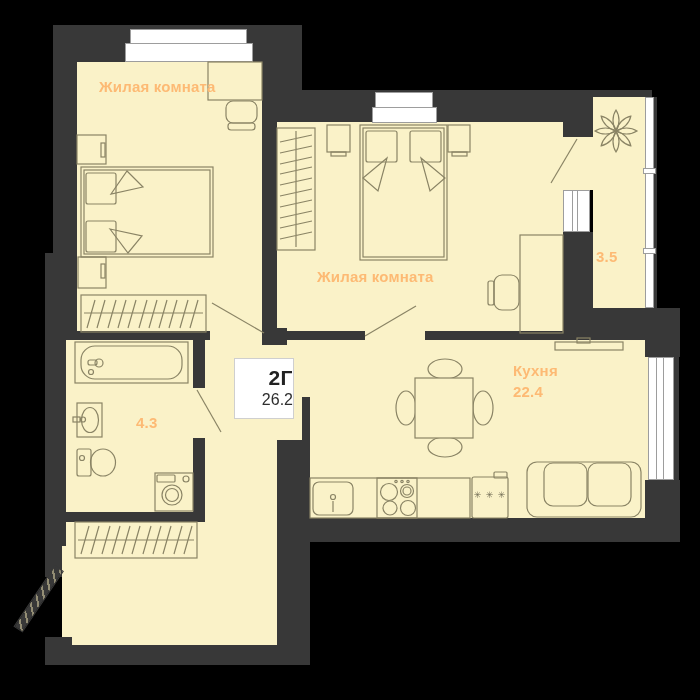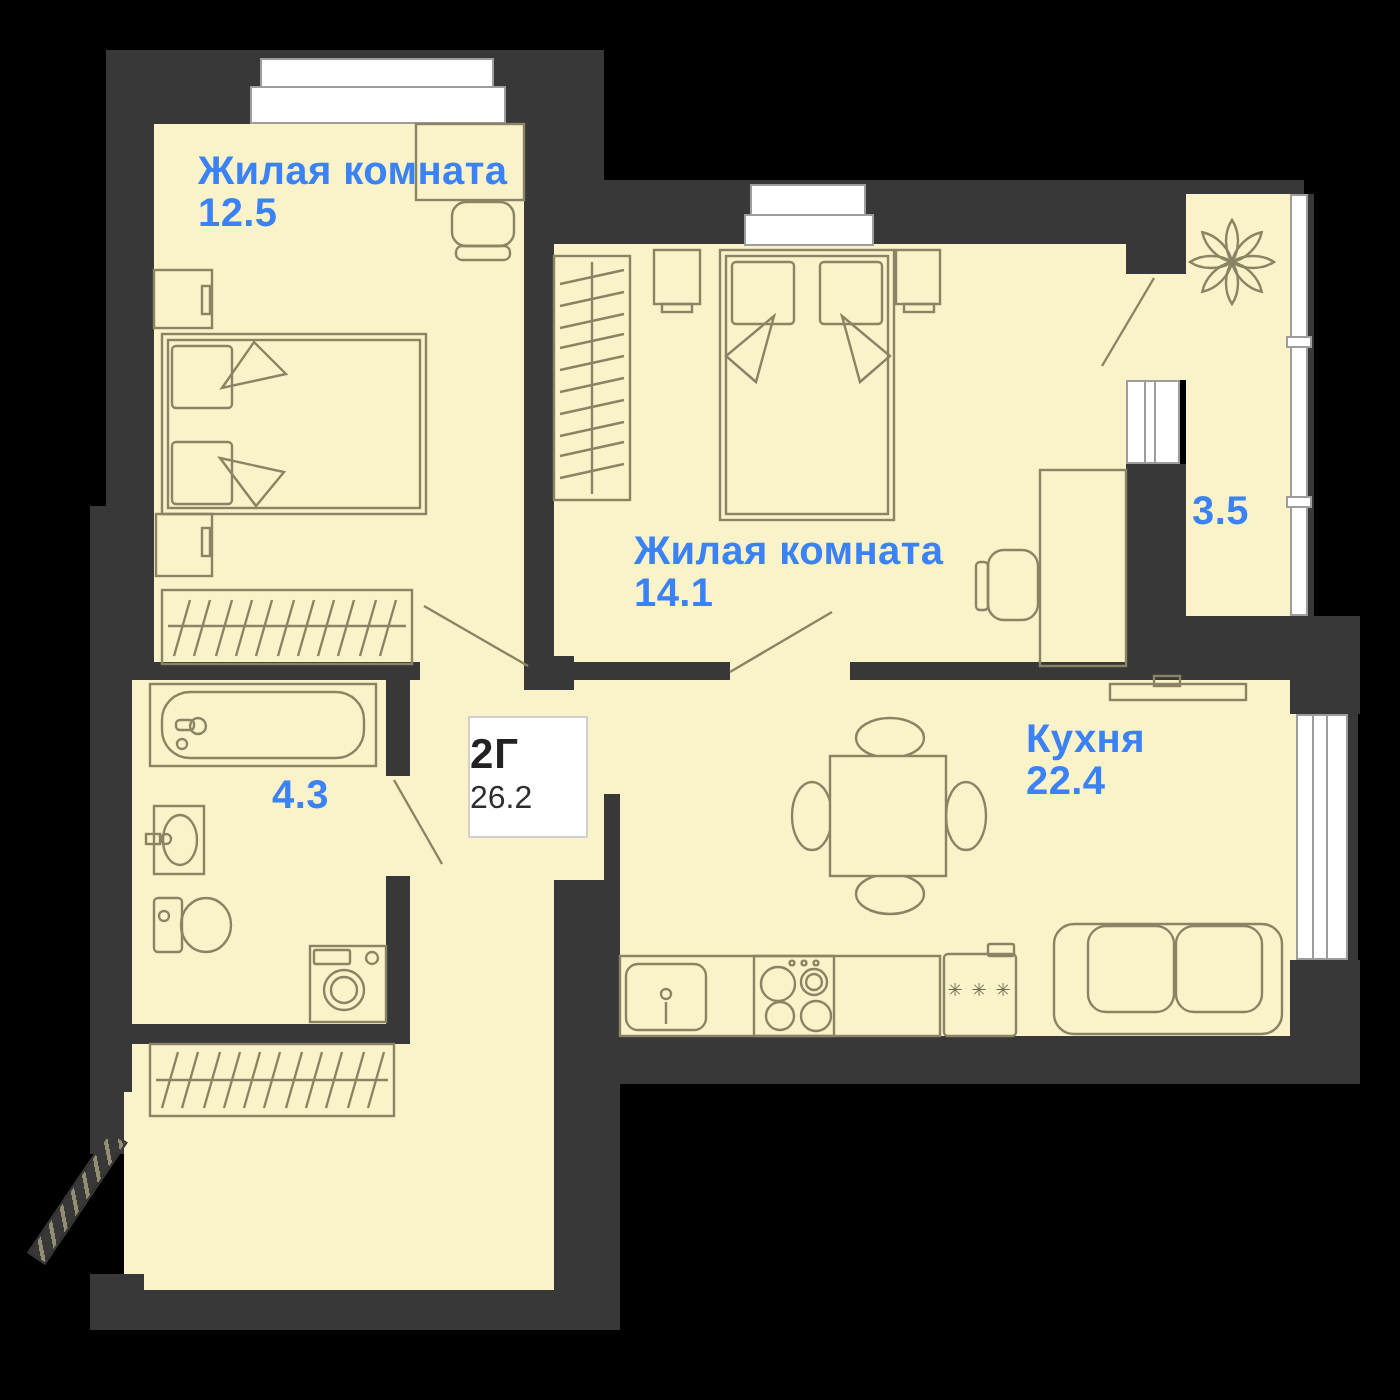--- a/index.html
+++ b/index.html
@@ -4,24 +4,24 @@
 <style>
   html,body{margin:0;padding:0;background:#000;}
   .plan{position:relative;width:700px;height:700px;background:#000;overflow:hidden;
         font-family:"Liberation Sans",sans-serif;}
   .floor{position:absolute;background:#FAF2C8;}
   .wall{position:absolute;background:#383838;}
   .win{position:absolute;background:#fff;border:1px solid #9d9d9d;box-sizing:border-box;}
   .winline{position:absolute;background:#9d9d9d;}
   .darkstrip{position:absolute;background:#383838;}
   .furn-svg{position:absolute;left:0;top:0;pointer-events:none;}
-  .label{position:absolute;color:#3b82f6;font-size:20px;font-weight:600;
+  .label{position:absolute;color:#fdba74;font-size:15px;font-weight:600;
          line-height:21px;letter-spacing:.2px;white-space:nowrap;}
   .badge{position:absolute;left:234px;top:358px;width:60px;height:61px;background:#fff;
-         border:1px solid #cfcfcf;text-align:left;box-sizing:border-box;padding-top:7px;}
+         border:1px solid #cfcfcf;text-align:right;box-sizing:border-box;padding-top:7px;}
   .badge .type{font-size:21px;font-weight:700;color:#222;line-height:24px;letter-spacing:.5px;}
   .badge .area{font-size:16px;font-weight:500;color:#2e2e2e;line-height:20px;}
   .entry-door{position:absolute;left:18px;top:624px;width:72px;height:9px;
       background:repeating-linear-gradient(135deg,#383838 0 5px,#938d74 5px 7px);
       border:1px solid #383838;transform:rotate(-56deg);transform-origin:0 50%;}
   .freezer{position:absolute;left:472px;top:490px;width:36px;text-align:center;
       font-size:9px;color:#6f6a52;letter-spacing:1px;}
 </style>
 </head>
 <body>
@@ -237,31 +237,29 @@
     <g>
       <rect x="555" y="342" width="68" height="8"></rect>
         <rect x="577" y="338" width="13" height="5"></rect>
     </g>
   </svg>
 
   <div class="freezer">✳ ✳ ✳</div>
 
   <div class="label" style="left:99px;top:76px">
     <div>Жилая комната</div>
-    <div>12.5</div>
   </div>
   <div class="label" style="left:317px;top:266px">
     <div>Жилая комната</div>
-    <div>14.1</div>
   </div>
   <div class="label" style="left:513px;top:360px">
     <div>Кухня</div>
     <div>22.4</div>
   </div>
-  <div class="label" style="left:136px;top:388px">
+  <div class="label" style="left:136px;top:412px">
     <div>4.3</div>
   </div>
   <div class="label" style="left:596px;top:246px">
     <div>3.5</div>
   </div>
 
   <div class="badge">
     <div class="type">2Г</div>
     <div class="area">26.2</div>
   </div>

